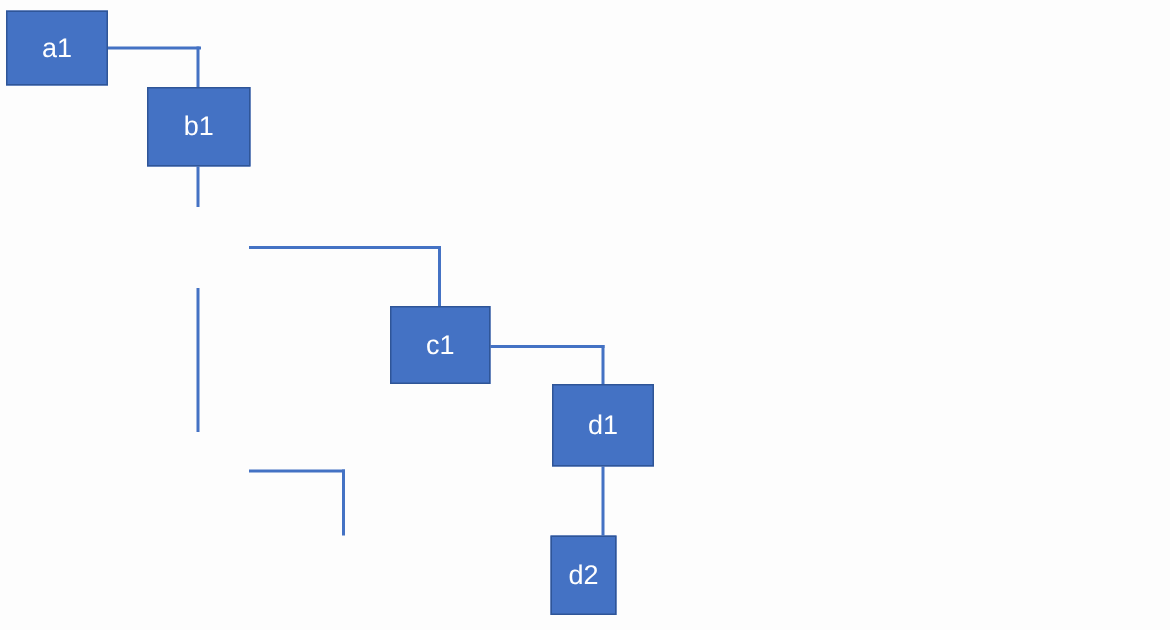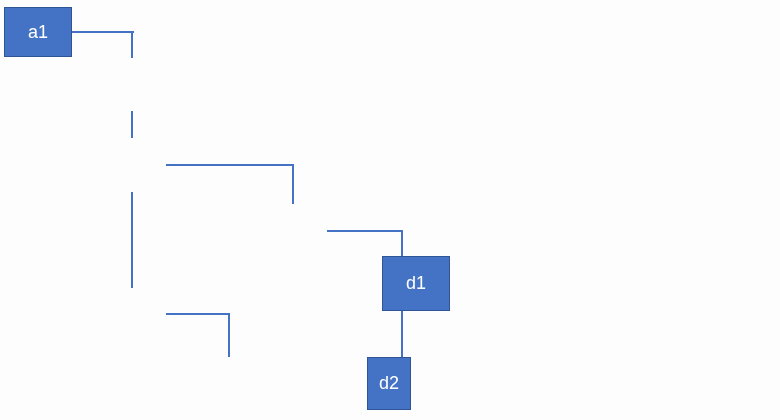--- a/index.html
+++ b/index.html
@@ -33,21 +33,21 @@
     justify-content: center;
     font-size: 18px;
     text-align: right;
   }
   .node-a1 { left: 4px;   top: 7px;   width: 68px; height: 50px; }
   .node-b1 { left: 98px;  top: 58px;  width: 69px; height: 53px; }
   .node-b2 { left: 99px;  top: 138px; width: 67px; height: 54px; }
   .node-b3 { left: 98px;  top: 288px; width: 68px; height: 54px; }
   .node-c1 { left: 260px; top: 204px; width: 67px; height: 52px; }
   .node-c2 { left: 194px; top: 357px; width: 70px; height: 53px; }
-  .node-d1 { left: 368px; top: 256px; width: 68px; height: 55px; margin-left: 14px; }
+  .node-d1 { left: 368px; top: 256px; width: 68px; height: 55px; }
   .node-d2 { left: 367px; top: 357px; width: 44px; height: 53px; }
   .conn {
     position: absolute;
     background: var(--connector);
   }
   .c-a1b1-h { left: 72px;  top: 31px;  width: 62px;  height: 2px; }
   .c-a1b1-v { left: 131px; top: 31px;  width: 2px;   height: 27px; }
   .c-b1b2-v { left: 131px; top: 111px; width: 2px;   height: 27px; }
   .c-b2c1-h { left: 166px; top: 164px; width: 128px; height: 2px; }
   .c-b2c1-v { left: 292px; top: 164px; width: 2px;   height: 40px; }
@@ -83,20 +83,26 @@
   <div class="conn c-b2b3-v"></div>
   <div class="conn c-b3c2-h"></div>
   <div class="conn c-b3c2-v"></div>
   <div class="conn c-c1d1-h"></div>
   <div class="conn c-c1d1-v"></div>
   <div class="conn c-d1d2-v"></div>
 
   <div class="node node-a1">
     <span>a1</span>
   </div>
+  <div class="node node-b1">
+    <span>b1</span>
+  </div>
+  <div class="node node-c1">
+    <span>c1</span>
+  </div>
   <div class="node node-d1">
     <span>d1</span>
   </div>
   <div class="node node-d2">
     <span>d2</span>
   </div>
 
 
 </div>
 

